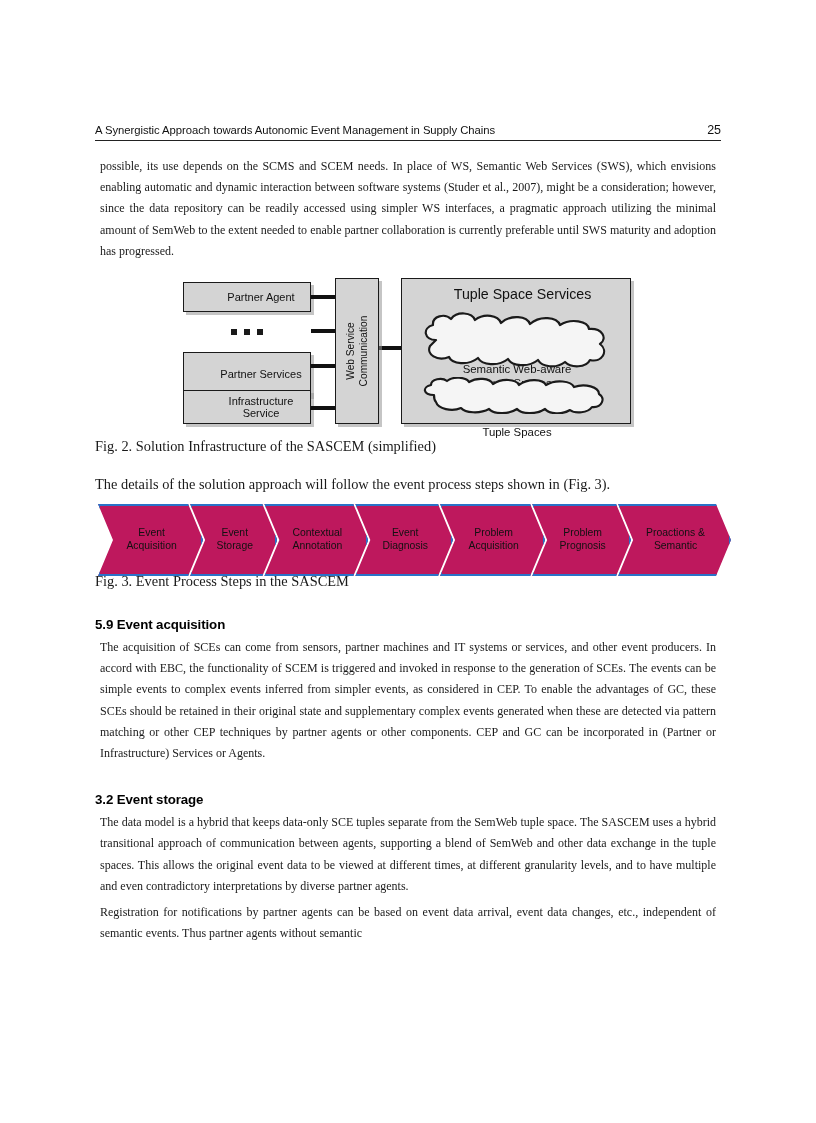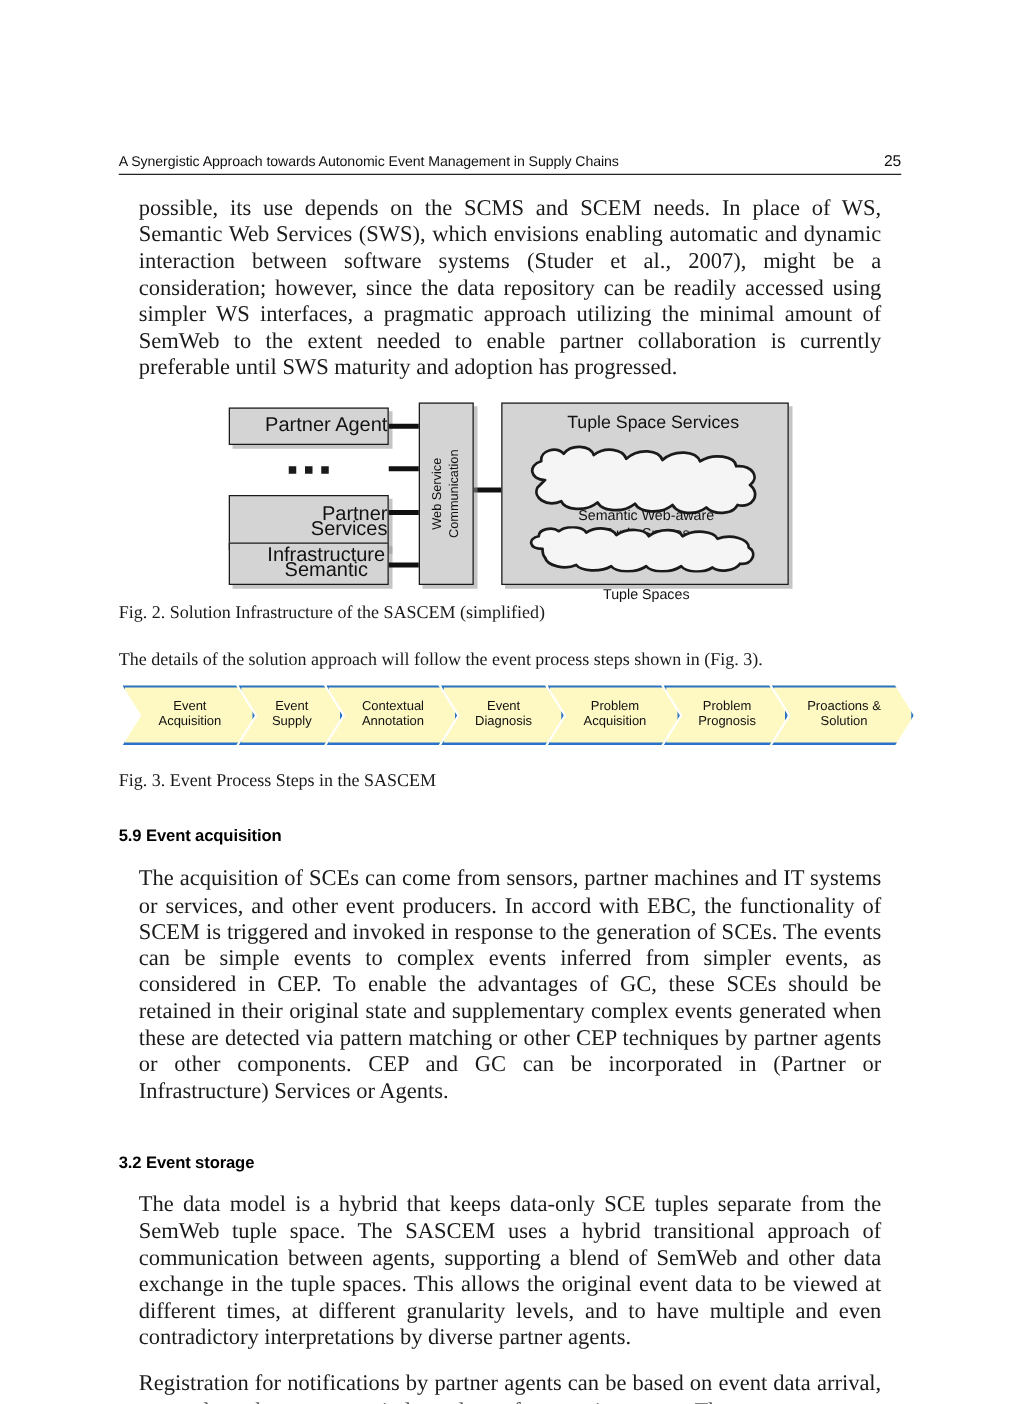--- a/index.html
+++ b/index.html
@@ -42,22 +42,22 @@
     color: #111;
     padding-bottom: 3px;
     border-bottom: 1.4px solid #222;
     margin-bottom: 15px;
   }
   .header-title { white-space: nowrap; margin-top: 44px; }
   .header-page { font-size: 12.5px; }
 
   
   p.body {
-    margin: 16px;
-    font-size: 18px;
+    margin: 5px;
+    font-size: 12px;
     line-height: 21.2px;
     text-align: justify;
     text-justify: inter-word;
     -webkit-hyphens: none;
     hyphens: none;
   }
 
   .caption {
     margin: 0;
     font-size: 14.4px;
@@ -91,21 +91,21 @@
     width: 450px;
     height: 148px;
   }
   .shbox {
     position: absolute;
     background: #d4d4d4;
     border: 1.6px solid #1a1a1a;
     box-shadow: 3px 3px 0 0 rgba(150,150,150,0.55);
     box-sizing: border-box;
     font-family: "Liberation Sans", sans-serif;
-    font-size: 16px;
+    font-size: 11px;
     color: #111;
     display: flex;
     align-items: center;
     justify-content: center;
     text-align: center;
     line-height: 12.5px;
     padding-left: 28px;
   }
   #f2-partner-agent   { left: 0px;  top: 6px;   width: 128px; height: 30px; }
   #f2-partner-serv    { left: 0px;  top: 76px;  width: 128px; height: 44px; text-align: right; }
@@ -218,23 +218,23 @@
     position: absolute;
     left: 3px;
     top: 0;
     width: 620px;
     height: 56px;
     display: flex;
   }
   .chev {
     position: relative;
     flex: 1 1 auto;
-    height: 48px;
+    height: 72px;
     margin-right: -13px;
-    background: #fef9c3;
+    background: #be185d;
     border: 2.4px solid #2a72c8;
     box-sizing: border-box;
     -webkit-clip-path: polygon(0 0, calc(100% - 15px) 0, 100% 50%, calc(100% - 15px) 100%, 0 100%, 15px 50%);
     clip-path: polygon(0 0, calc(100% - 15px) 0, 100% 50%, calc(100% - 15px) 100%, 0 100%, 15px 50%);
     display: flex;
     align-items: center;
     justify-content: center;
   }
   .chev:first-child {
     -webkit-clip-path: polygon(0 0, calc(100% - 15px) 0, 100% 50%, calc(100% - 15px) 100%, 0 100%, 15px 50%);
@@ -282,21 +282,21 @@
           <i></i>
           <i></i>
           <i></i>
         </div>
 
         <div class="shbox" id="f2-partner-serv">
           <span>Partner Services</span>
         </div>
 
         <div class="shbox" id="f2-infra-serv">
-          <span>Infrastructure Semantic</span>
+          <span>Infrastructure Service</span>
         </div>
 
         <div class="connector" id="conn-1"></div>
         <div class="connector" id="conn-2"></div>
         <div class="connector" id="conn-3"></div>
         <div class="connector" id="conn-4"></div>
         <div class="connector" id="conn-5"></div>
 
         <div class="wsc-bar">
           <div class="wsc-text">
@@ -341,21 +341,21 @@
       <div class="fig3">
         <div class="chev chev-w0">
           <div class="chev-label">
             <span>Event</span>
             <span>Acquisition</span>
           </div>
         </div>
         <div class="chev chev-w1">
           <div class="chev-label">
             <span>Event</span>
-            <span>Supply</span>
+            <span>Storage</span>
           </div>
         </div>
         <div class="chev chev-w2">
           <div class="chev-label">
             <span>Contextual</span>
             <span>Annotation</span>
           </div>
         </div>
         <div class="chev chev-w3">
           <div class="chev-label">
@@ -371,21 +371,21 @@
         </div>
         <div class="chev chev-w5">
           <div class="chev-label">
             <span>Problem</span>
             <span>Prognosis</span>
           </div>
         </div>
         <div class="chev chev-w6">
           <div class="chev-label">
             <span>Proactions &amp;</span>
-            <span>Solution</span>
+            <span>Semantic</span>
           </div>
         </div>
       </div>
     </div>
 
     <p class="caption">Fig. 3. Event Process Steps in the SASCEM</p>
 
     <div class="gap-sec"></div>
 
     <h3 class="section">5.9 Event acquisition</h3>

